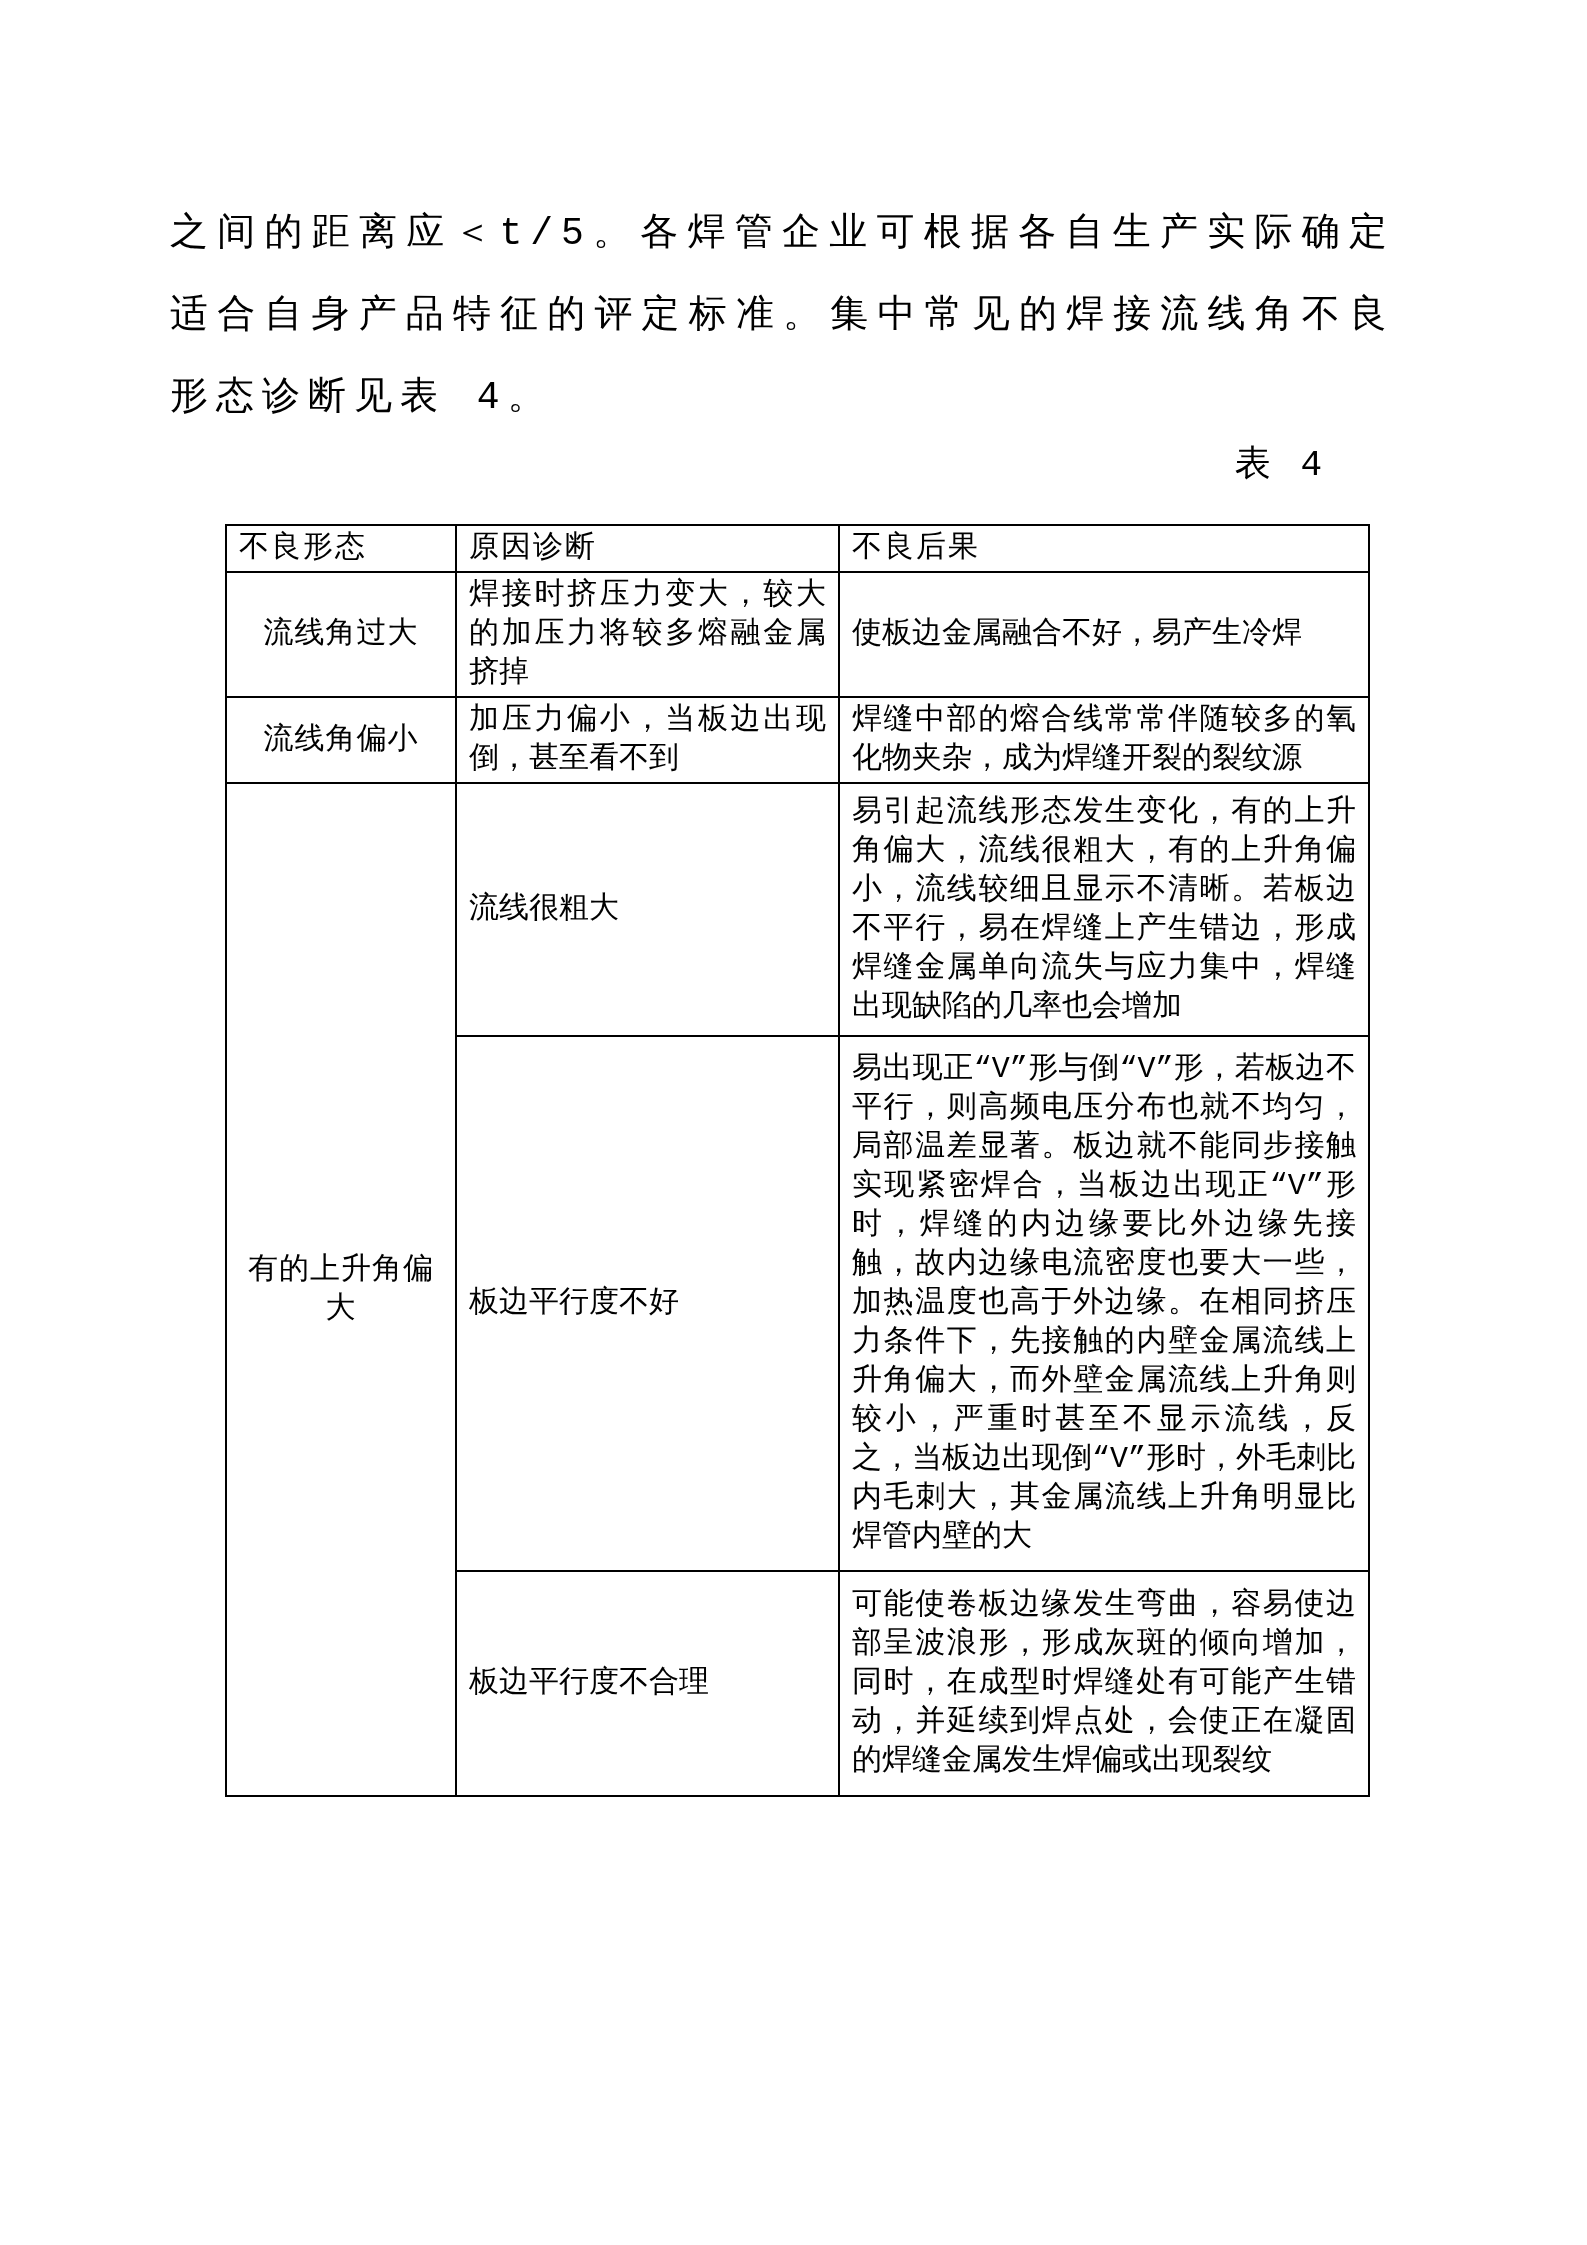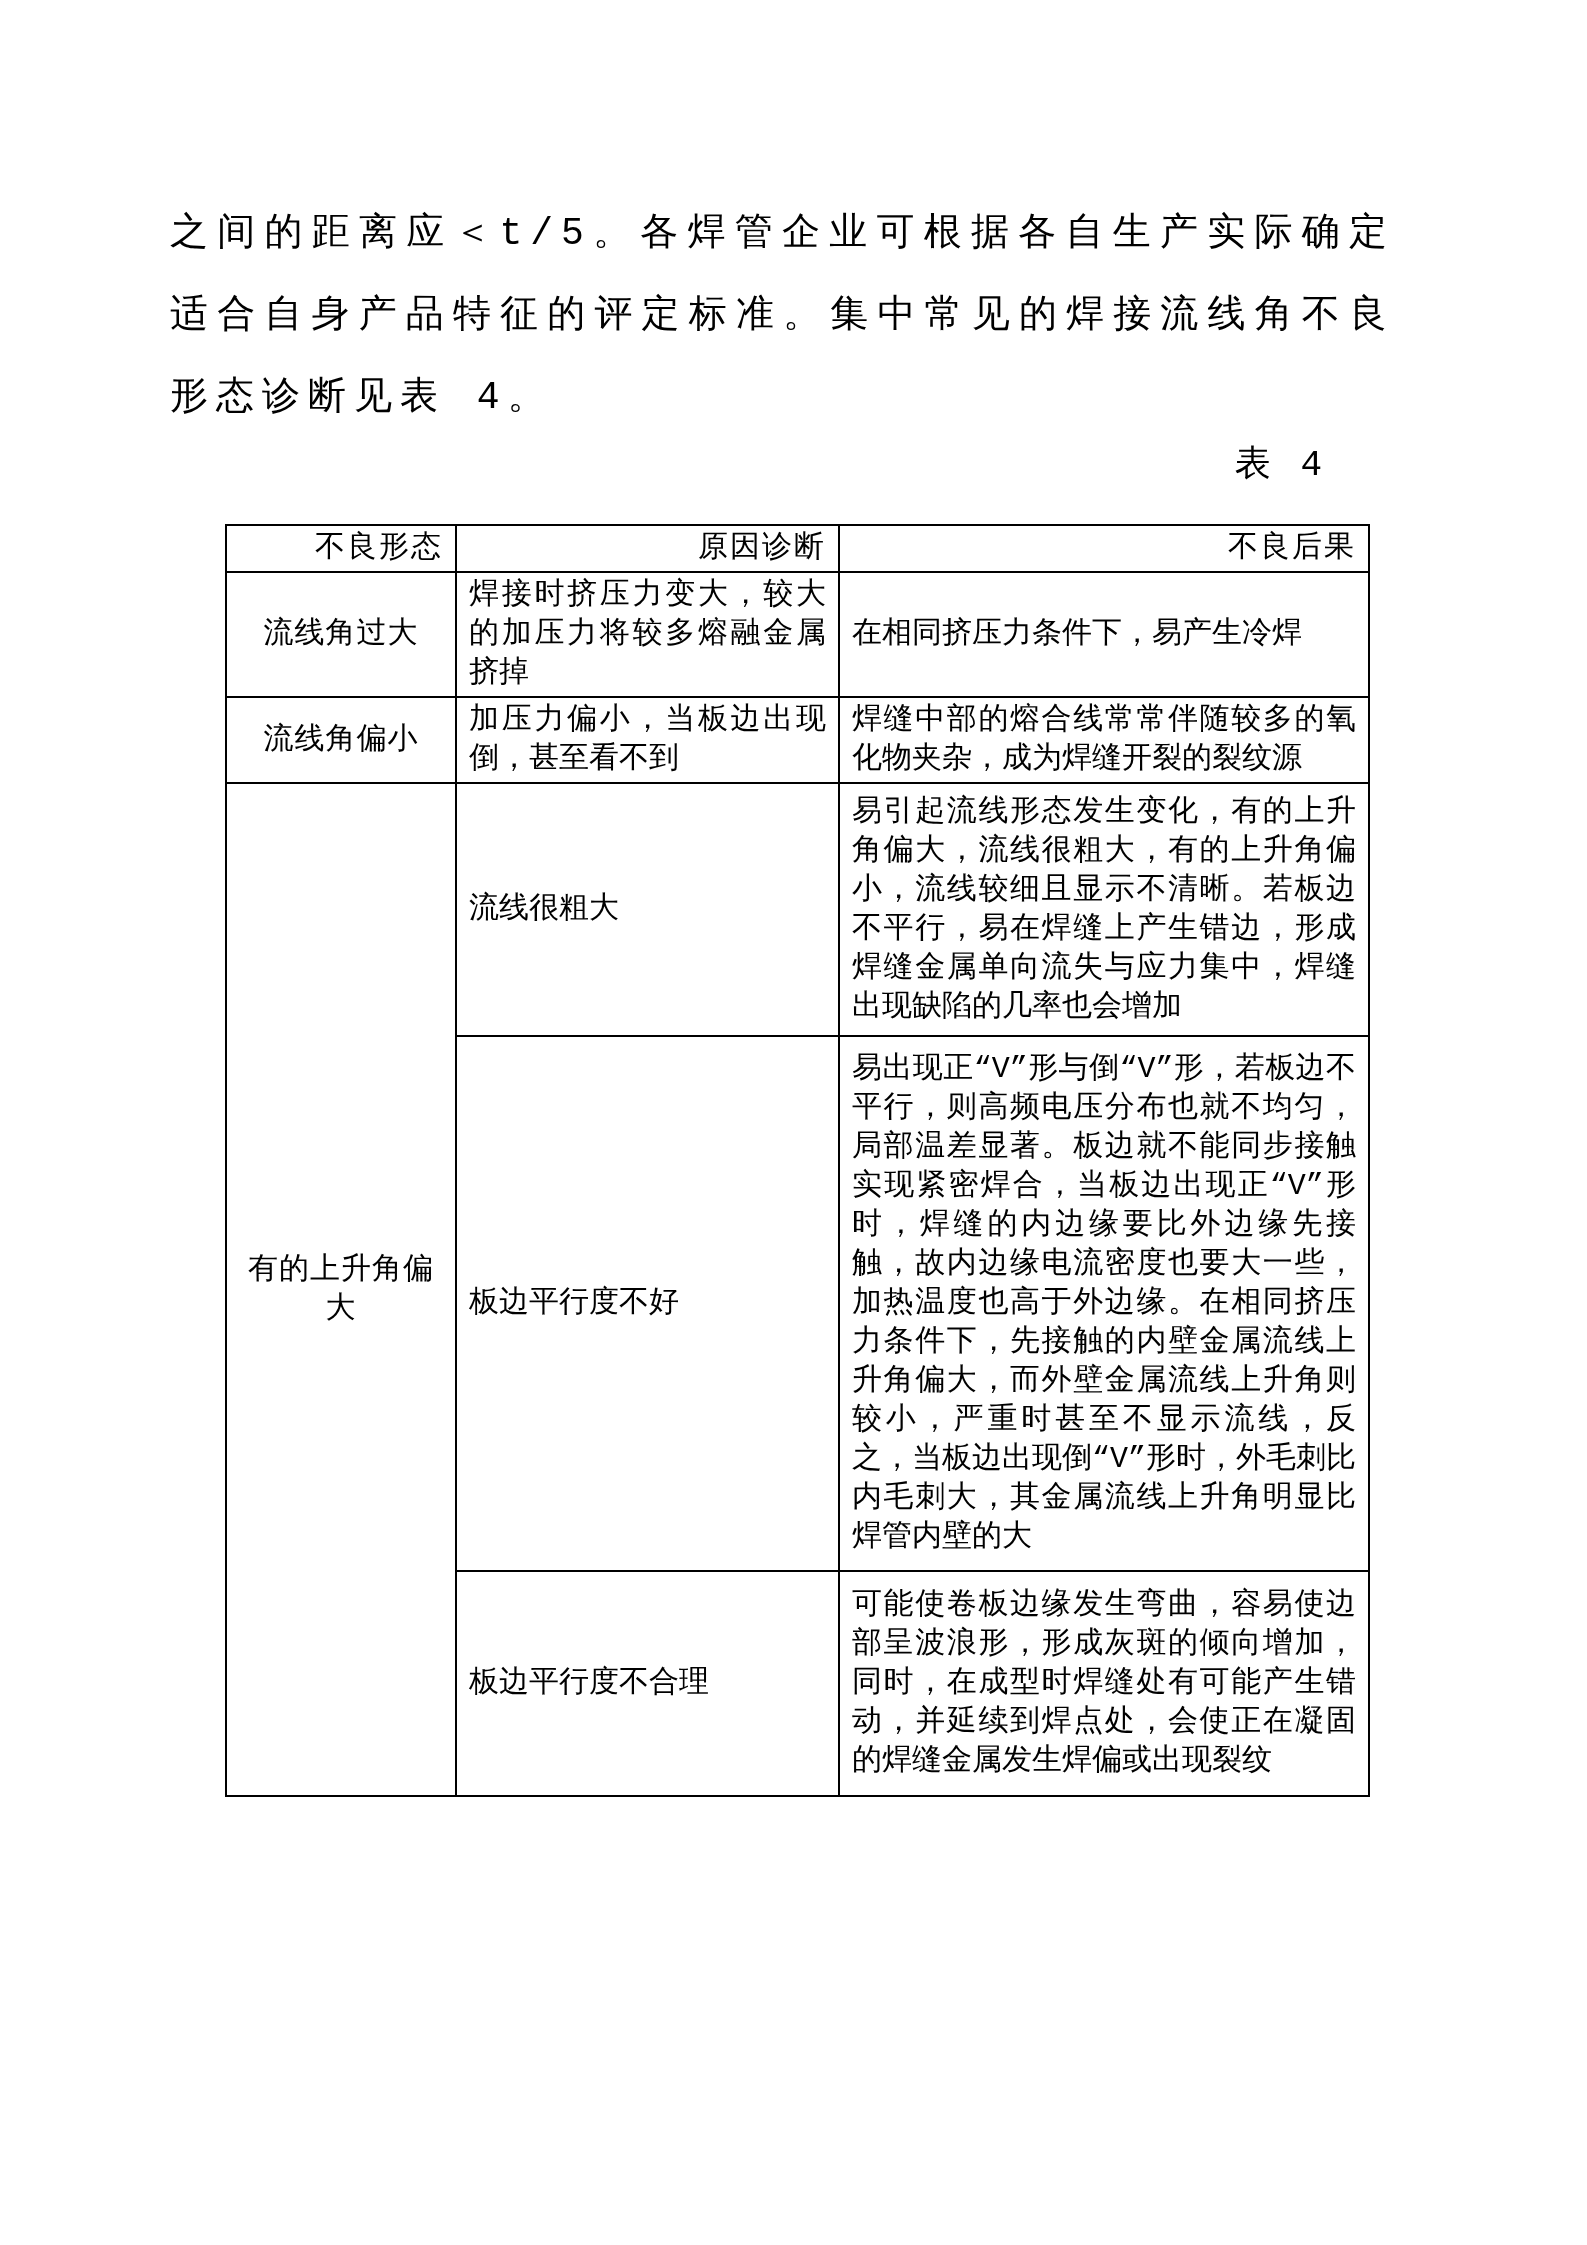--- a/index.html
+++ b/index.html
@@ -49,21 +49,21 @@
   table.diag col.c3 { width: 530px; }
   table.diag th, table.diag td {
     border: 2px solid #000000;
     font-weight: normal;
     box-sizing: border-box;
     padding: 3px 12px;
     vertical-align: middle;
   }
   table.diag th {
     height: 41px;
-    text-align: right;
+    text-align: left;
     letter-spacing: 2px;
   }
   td.form-cell {
     text-align: center;
     letter-spacing: 1px;
   }
   td.cause-cell {
     text-align: justify;
     text-justify: inter-ideograph;
   }
@@ -96,21 +96,21 @@
       <tr>
         <th>不良形态</th>
         <th>原因诊断</th>
         <th>不良后果</th>
       </tr>
     </thead>
     <tbody>
       <tr class="r1">
         <td class="form-cell">流线角过大</td>
         <td class="cause-cell">焊接时挤压力变大，较大的加压力将较多熔融金属挤掉</td>
-        <td class="effect-cell">在相同挤压力条件下，易产生冷焊</td>
+        <td class="effect-cell">使板边金属融合不好，易产生冷焊</td>
       </tr>
       <tr class="r2">
         <td class="form-cell">流线角偏小</td>
         <td class="cause-cell">加压力偏小，当板边出现倒，甚至看不到</td>
         <td class="effect-cell">焊缝中部的熔合线常常伴随较多的氧化物夹杂，成为焊缝开裂的裂纹源</td>
       </tr>
       <tr class="r3">
         <td class="form-cell" rowspan="3">有的上升角偏大</td>
         <td class="cause-cell">流线很粗大</td>
         <td class="effect-cell">易引起流线形态发生变化，有的上升角偏大，流线很粗大，有的上升角偏小，流线较细且显示不清晰。若板边不平行，易在焊缝上产生错边，形成焊缝金属单向流失与应力集中，焊缝出现缺陷的几率也会增加</td>

